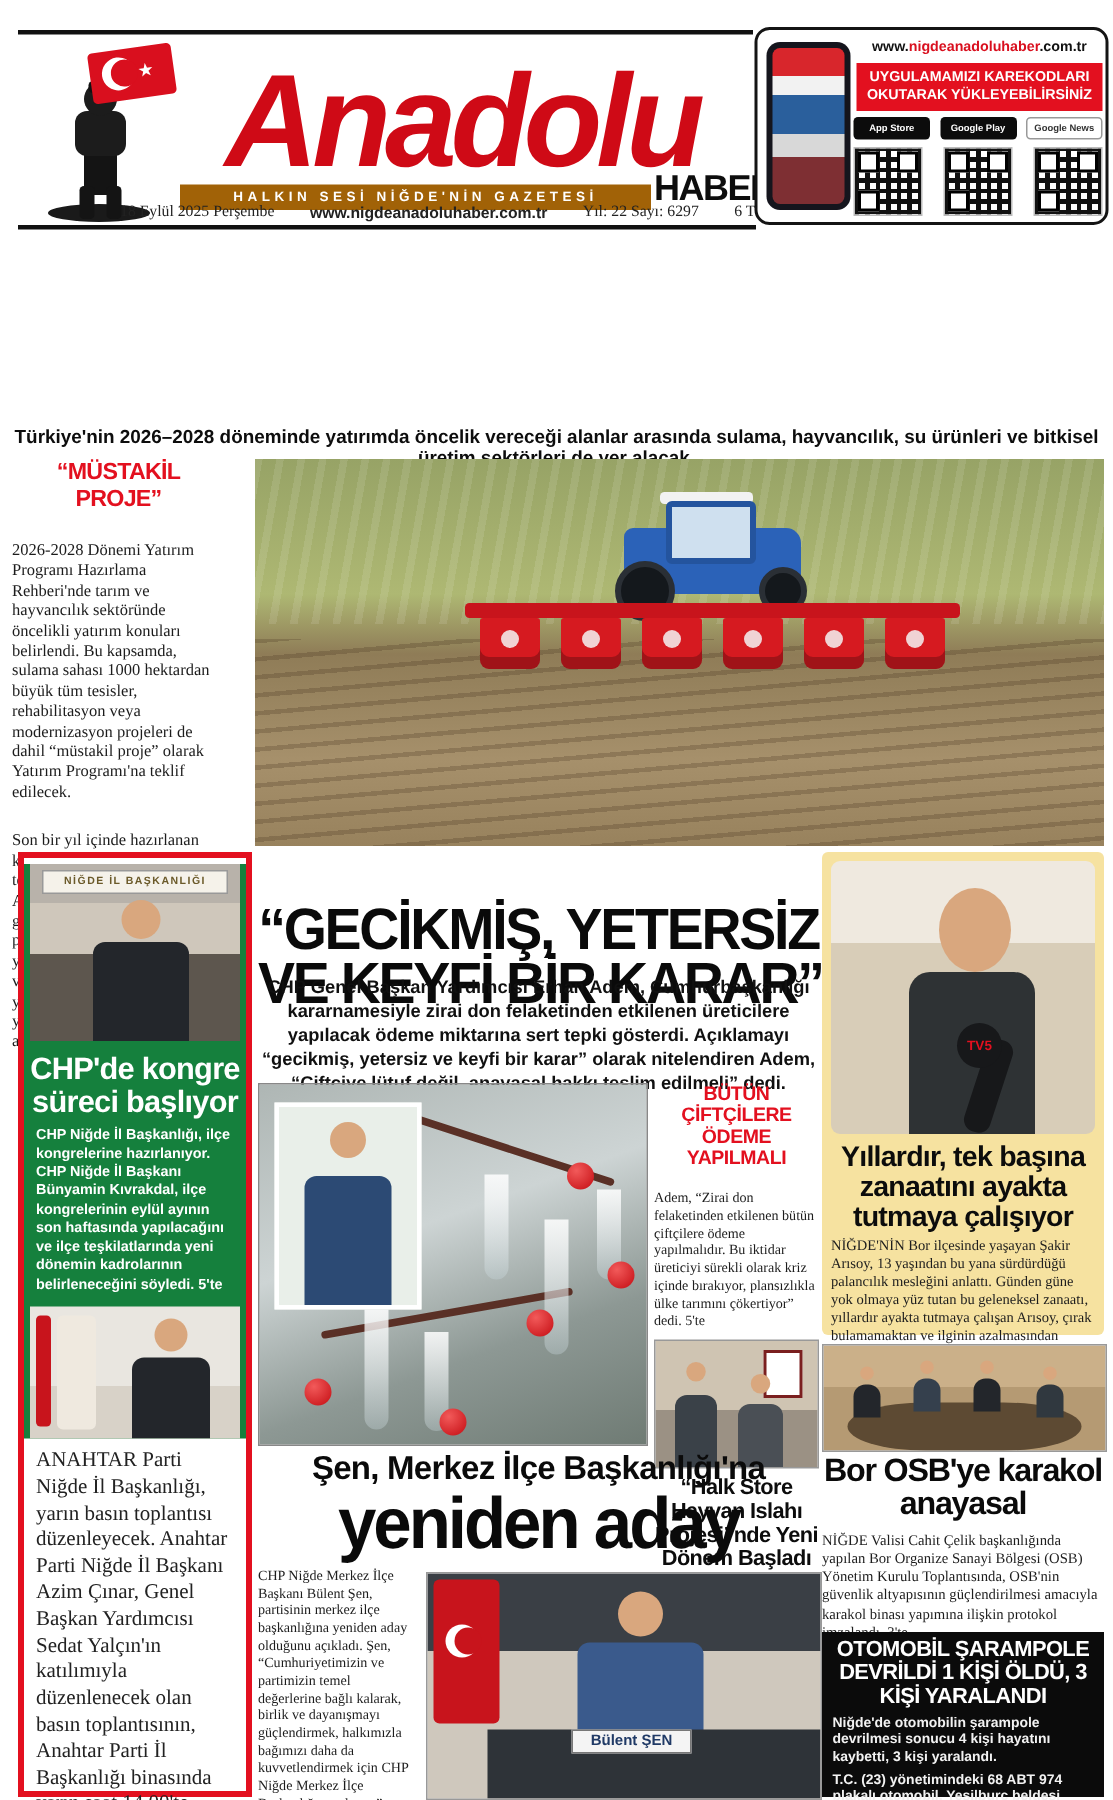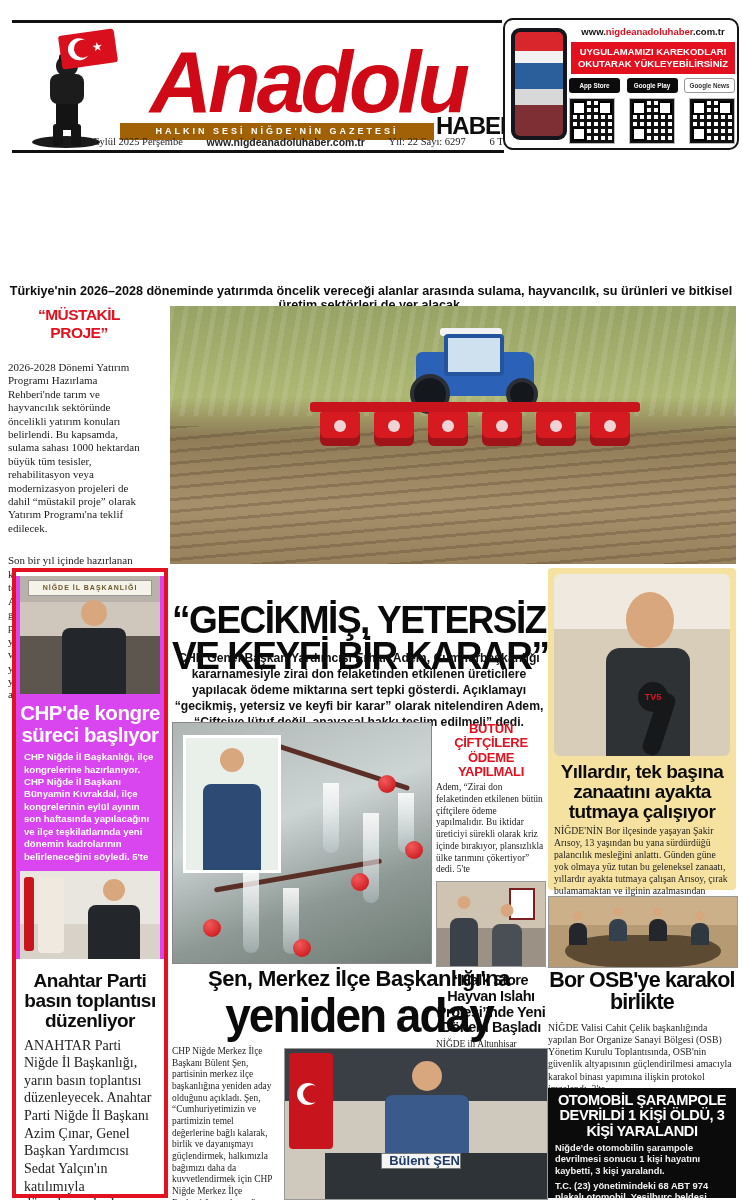--- a/index.html
+++ b/index.html
@@ -69,21 +69,21 @@
   .trac-roof{position:absolute;left:30px;top:-6px;width:62px;height:8px;background:#f2f2f2;border-radius:3px;}
   .wheel{position:absolute;background:#14181c;border-radius:50%;border:4px solid #2a2f35;box-sizing:border-box;}
   .w1{left:0px;top:40px;width:40px;height:40px;} .w2{left:96px;top:44px;width:32px;height:32px;}
   .seeder{position:absolute;left:140px;top:96px;width:330px;height:56px;}
   .seed-bar{position:absolute;left:0;top:0;width:330px;height:10px;background:#c8141c;border-radius:3px;}
   .hopper{position:absolute;top:10px;width:40px;height:34px;background:#d61a20;border-radius:2px 2px 6px 6px;box-shadow:inset 0 -8px 0 rgba(0,0,0,.25);}
   .hopper:after{content:"";position:absolute;left:14px;top:8px;width:12px;height:12px;border-radius:50%;background:#f5f5f5;opacity:.85;}
 
   
   .leftbox{left:12px;top:568px;width:156px;height:630px;border:4px solid #e3101f;background:#fff;box-sizing:border-box;}
-  .chp-sec{background:#d946ef;}
+  .chp-sec{background:#15803d;}
   .chp-photo{margin:4px;height:118px;background:linear-gradient(180deg,#b8b2aa 0 26px,#cfc7bb 26px 60px,#5d564e 60px 100%);position:relative;overflow:hidden;}
   .chp-sign{position:absolute;left:8px;top:4px;right:8px;height:14px;background:#f5f2ea;border:1px solid #999;
       font-size:7px;font-weight:800;color:#6b5a2a;text-align:center;line-height:13px;letter-spacing:1px;}
   .head-skin{position:absolute;border-radius:50%;background:#d9a77e;}
   .chp-h{color:#fff;font-weight:900;font-size:20.5px;text-align:center;line-height:1.05;padding:4px 2px 6px;letter-spacing:-.5px;}
   .chp-t{color:#fff;font-size:9.6px;font-weight:700;line-height:1.3;padding:0 8px 8px;}
   .chp-photo2{margin:0 4px 4px;height:88px;background:linear-gradient(180deg,#e9e6e0 0 60%,#d8d2c8 60% 100%);position:relative;overflow:hidden;}
   .flagpole{position:absolute;left:18px;top:6px;width:26px;height:76px;background:#efe9df;border-radius:4px;}
   .flagred{position:absolute;left:4px;top:6px;width:10px;height:74px;background:#c8141c;border-radius:3px;}
   .anahtar-h{color:#0d0d0d;font-weight:900;font-size:19px;text-align:center;line-height:1.04;padding:8px 2px 4px;letter-spacing:-.5px;}
@@ -95,34 +95,34 @@
   .h2mid .l{display:inline-block;white-space:nowrap;font-size:37px;letter-spacing:-1.5px;transform:scaleY(1.05);}
   .midintro{left:174px;top:650px;width:370px;text-align:center;font-size:12.2px;font-weight:800;line-height:1.32;color:#101010;}
   .cherry{left:172px;top:722px;width:258px;height:240px;position:absolute;overflow:hidden;border:1px solid #888;
       background:linear-gradient(160deg,#aeb6b4 0,#cdd4d4 40%,#8d9894 70%,#6f7b74 100%);}
   .icicle{position:absolute;width:16px;height:70px;background:linear-gradient(180deg,rgba(255,255,255,.85),rgba(200,215,220,.35));border-radius:0 0 10px 10px;}
   .cherryb{position:absolute;width:18px;height:18px;border-radius:50%;background:radial-gradient(circle at 35% 30%,#f25a5a,#c40c12);}
   .branch{position:absolute;height:5px;background:#5a3026;border-radius:3px;}
   .inset{position:absolute;left:10px;top:12px;width:92px;height:132px;background:#e9efe9;border:3px solid #fff;overflow:hidden;}
   .sidecol{left:436px;top:722px;width:110px;position:absolute;}
   .sidehead{color:#e3101f;font-weight:900;font-size:13px;text-align:center;line-height:1.1;letter-spacing:-.3px;}
-  .sidetxt{font-family:"Liberation Serif",serif;font-size:9.4px;line-height:1.25;color:#1d1d1d;margin-top:3px;}
+  .sidetxt{font-family:"Liberation Serif",serif;font-size:9.4px;line-height:1.25;color:#1d1d1d;margin-top:15px;}
   .sidephoto{margin-top:5px;height:84px;background:linear-gradient(180deg,#cfc4b2 0 55%,#9b9184 55% 100%);position:relative;overflow:hidden;border:1px solid #999;}
   .sidehead2{color:#0c0c0c;font-weight:900;font-size:14.5px;text-align:center;line-height:1.08;margin-top:6px;letter-spacing:-.4px;}
   .sen-h1{left:172px;top:966px;width:374px;text-align:center;font-weight:900;font-size:22px;letter-spacing:-.5px;color:#0a0a0a;}
   .sen-h2{left:172px;top:988px;width:374px;text-align:center;font-weight:900;font-size:46px;letter-spacing:-2px;color:#0a0a0a;transform:scaleY(1.05);}
   .sen-txt{left:172px;top:1046px;width:106px;font-family:"Liberation Serif",serif;font-size:9.4px;line-height:1.24;color:#1d1d1d;position:absolute;}
   .sen-photo{left:284px;top:1048px;width:262px;height:150px;position:absolute;overflow:hidden;border:1px solid #999;
       background:linear-gradient(180deg,#3a3f45 0 52px,#cfc8bd 52px 100%);}
   .sen-flag{position:absolute;left:4px;top:4px;width:44px;height:96px;background:#c8141c;border-radius:4px;}
   .sen-flag .crescent{position:absolute;left:8px;top:30px;width:22px;height:22px;border-radius:50%;background:#fff;}
   .sen-flag .crescent-in{position:absolute;left:14px;top:32px;width:18px;height:18px;border-radius:50%;background:#c8141c;}
   .sen-desk{position:absolute;left:40px;bottom:0;width:222px;height:46px;background:#2e3338;}
   .plate{position:absolute;left:96px;bottom:30px;width:78px;height:14px;background:#f4f4f4;border:1px solid #777;
-      font-size:13px;font-weight:800;color:#203a66;text-align:right;line-height:13px;}
+      font-size:10px;font-weight:800;color:#203a66;text-align:center;line-height:13px;}
 
   
   .yellowbox{left:548px;top:568px;width:188px;height:322px;background:#f6e2a0;border-radius:4px;box-sizing:border-box;padding:6px;}
   .zan-photo{height:182px;border-radius:6px;background:linear-gradient(180deg,#efe9df 0 30%,#d8cdb8 30% 100%);position:relative;overflow:hidden;}
   .vest{position:absolute;left:52px;top:74px;width:84px;height:108px;background:#2e3234;border-radius:14px 14px 0 0;}
   .shirt{position:absolute;left:64px;top:82px;width:60px;height:100px;background:repeating-linear-gradient(45deg,#c9b18a 0 6px,#a9906b 6px 8px);}
   .mic{position:absolute;left:96px;top:118px;width:18px;height:64px;background:#17181a;border-radius:8px;transform:rotate(18deg);}
   .miclogo{position:absolute;left:84px;top:108px;width:30px;height:30px;border-radius:50%;background:#17181a;color:#fff;
       font-size:9px;font-weight:900;text-align:center;line-height:30px;}
   .miclogo span{color:#e3101f;}
@@ -257,21 +257,20 @@
       <div class="chp-photo2">
         <div class="flagpole"></div>
         <div class="flagred"></div>
         <div class="person" style="left:62px;top:8px;width:64px;height:80px;">
           <div class="hd" style="width:22px;height:22px;top:0;"></div>
           <div class="bd" style="width:52px;height:54px;"></div>
         </div>
       </div>
     </div>
     <div>
-      <div class="anahtar-h">Anahtar Parti basın toplantısı düzenliyor</div>
       <div class="anahtar-t">ANAHTAR Parti Niğde İl Başkanlığı, yarın basın toplantısı düzenleyecek. Anahtar Parti Niğde İl Başkanı Azim Çınar, Genel Başkan Yardımcısı Sedat Yalçın'ın katılımıyla düzenlenecek olan basın toplantısının, Anahtar Parti İl Başkanlığı binasında yarın saat 14.00'te başlayacağını belirtti. 4'te</div>
       <div class="anahtar-photo">
         <div class="person" style="left:16px;top:8px;width:72px;height:94px;">
           <div class="hd" style="width:26px;height:26px;top:0;"></div>
 
         </div>
       </div>
     </div>
   </div>
 
@@ -361,22 +360,22 @@
     <div class="person" style="left:98px;top:10px;width:22px;height:34px;">
       <div class="hd" style="width:9px;height:9px;top:0;"></div>
         <div class="bd" style="width:18px;height:22px;"></div>
     </div>
     <div class="person" style="left:140px;top:14px;width:22px;height:34px;">
       <div class="hd" style="width:9px;height:9px;top:0;"></div>
         <div class="bd" style="width:18px;height:22px;background:#30383f;"></div>
     </div>
   </div>
 
-  <div class="bor-h">Bor OSB'ye karakol birlikte</div>
+  <div class="bor-h">Bor OSB'ye karakol anayasal</div>
   <div class="bor-t">NİĞDE Valisi Cahit Çelik başkanlığında yapılan Bor Organize Sanayi Bölgesi (OSB) Yönetim Kurulu Toplantısında, OSB'nin güvenlik altyapısının güçlendirilmesi amacıyla karakol binası yapımına ilişkin protokol imzalandı.  3'te</div>
 
   <div class="blackbox">
     <div class="kaza-h">OTOMOBİL ŞARAMPOLE DEVRİLDİ 1 KİŞİ ÖLDÜ, 3 KİŞİ YARALANDI</div>
-    <div class="kaza-t">Niğde'de otomobilin şarampole devrilmesi sonucu 1 kişi hayatını kaybetti, 3 kişi yaralandı.</div>
+    <div class="kaza-t">Niğde'de otomobilin şarampole devrilmesi sonucu 4 kişi hayatını kaybetti, 3 kişi yaralandı.</div>
     <div class="kaza-t">T.C. (23) yönetimindeki 68 ABT 974 plakalı otomobil, Yeşilburç beldesi Yaylayolu mevkisinde şarampole devrildi. 3'te</div>
   </div>
 
 </div>
 
 </body></html>

